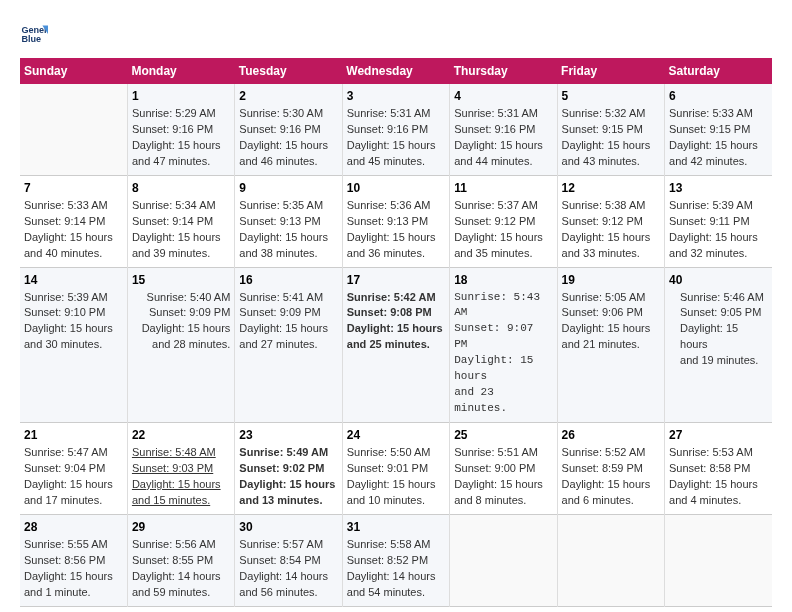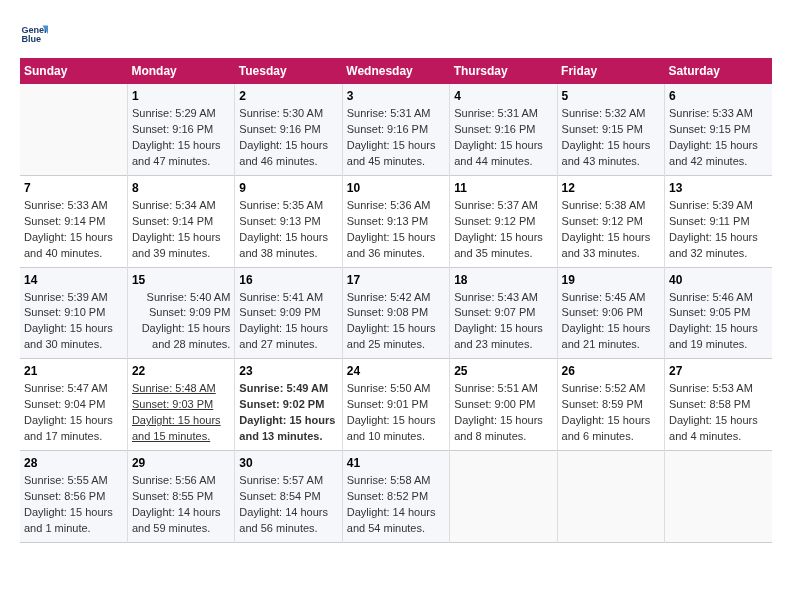--- a/index.html
+++ b/index.html
@@ -229,42 +229,42 @@
         </td>
         <td>
           <span class="day-number">16</span>
           <div class="day-info" style="white-space: pre-line;">Sunrise: 5:41 AM
 Sunset: 9:09 PM
 Daylight: 15 hours
 and 27 minutes.</div>
         </td>
         <td>
           <span class="day-number">17</span>
-          <div class="day-info" style="white-space: pre-line;">Sunrise: 5:42 AM
+          <div class="day-info" style="white-space: pre-line; font-weight: bold;">Sunrise: 5:42 AM
 Sunset: 9:08 PM
 Daylight: 15 hours
 and 25 minutes.</div>
         </td>
         <td>
           <span class="day-number">18</span>
-          <div class="day-info" style="white-space: pre-line;">Sunrise: 5:43 AM
+          <div class="day-info" style="white-space: pre-line; font-family: Liberation Mono, monospace;">Sunrise: 5:43 AM
 Sunset: 9:07 PM
 Daylight: 15 hours
 and 23 minutes.</div>
         </td>
         <td>
           <span class="day-number">19</span>
-          <div class="day-info" style="white-space: pre-line;">Sunrise: 5:45 AM
+          <div class="day-info" style="white-space: pre-line;">Sunrise: 5:05 AM
 Sunset: 9:06 PM
 Daylight: 15 hours
 and 21 minutes.</div>
         </td>
         <td>
           <span class="day-number">40</span>
-          <div class="day-info" style="white-space: pre-line;">Sunrise: 5:46 AM
+          <div class="day-info" style="white-space: pre-line; margin-left: 11px;">Sunrise: 5:46 AM
 Sunset: 9:05 PM
 Daylight: 15 hours
 and 19 minutes.</div>
         </td>
       </tr>
       <tr>
         <td>
           <span class="day-number">21</span>
           <div class="day-info" style="white-space: pre-line;">Sunrise: 5:47 AM
 Sunset: 9:04 PM
@@ -330,21 +330,21 @@
 and 59 minutes.</div>
         </td>
         <td>
           <span class="day-number">30</span>
           <div class="day-info" style="white-space: pre-line;">Sunrise: 5:57 AM
 Sunset: 8:54 PM
 Daylight: 14 hours
 and 56 minutes.</div>
         </td>
         <td>
-          <span class="day-number">41</span>
+          <span class="day-number">31</span>
           <div class="day-info" style="white-space: pre-line;">Sunrise: 5:58 AM
 Sunset: 8:52 PM
 Daylight: 14 hours
 and 54 minutes.</div>
         </td>
         <td class="empty-cell"></td>
         <td class="empty-cell"></td>
         <td class="empty-cell"></td>
       </tr>
     </tbody>

